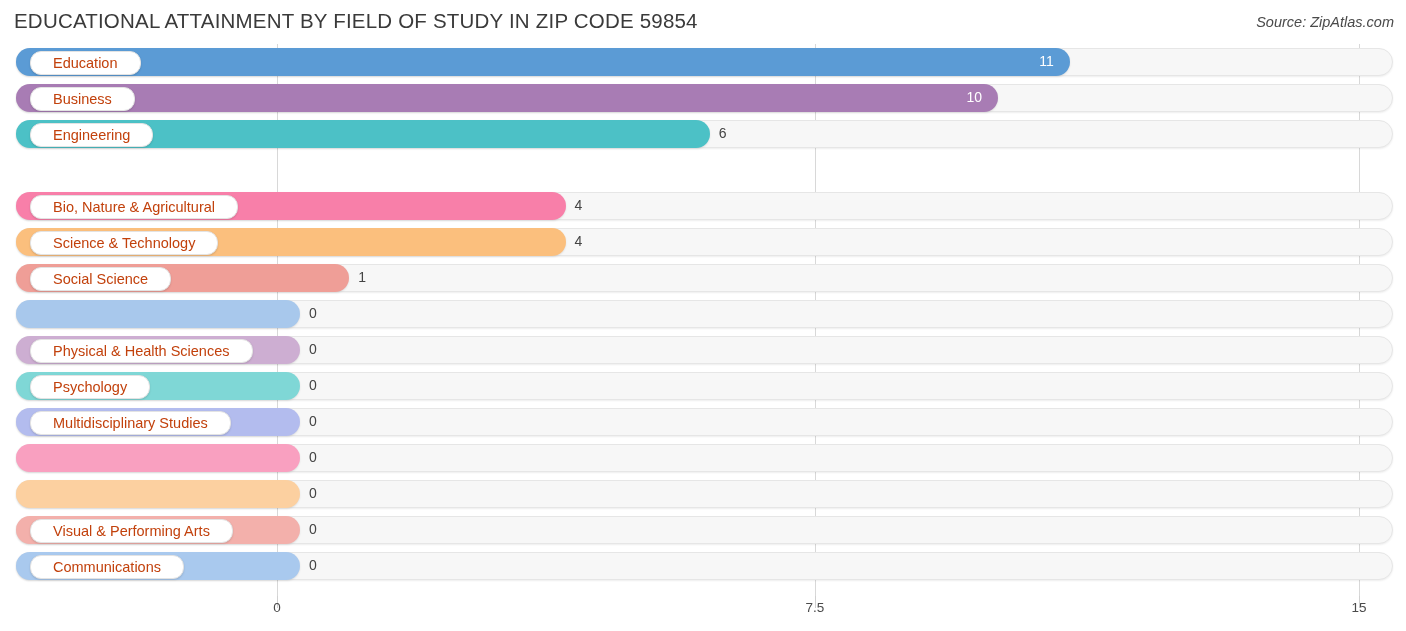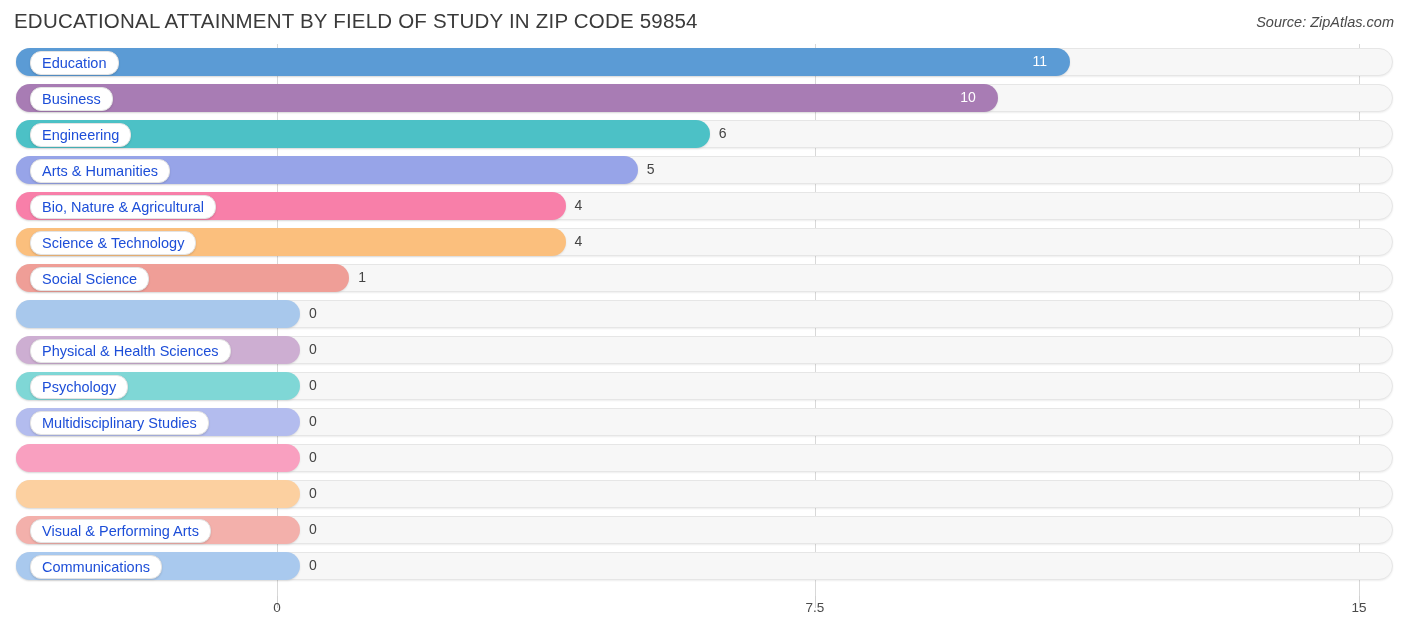--- a/index.html
+++ b/index.html
@@ -49,39 +49,39 @@
   .bar{
     position:absolute;left:16px;top:4px;
     height:28px;border-radius:14px;
     box-shadow:0 1px 2px rgba(0,0,0,.10);
   }
 
   
   .label-pill{
     position:absolute;left:30px;top:7px;
     height:22px;line-height:22px;
-    padding:0 11px;
+    padding:0 22px;
     background:#ffffff;
     border:1px solid #e3e3e3;
     border-radius:11px;
-    font-size:14.5px;color:#1d4ed8;
+    font-size:14.5px;color:#c2410c;
     white-space:nowrap;
     box-shadow:0 1px 2px rgba(0,0,0,.13);
   }
 
   
   .value-out{
     position:absolute;top:9px;
     font-size:14px;color:#444;white-space:nowrap;
   }
   
   .value-in{
     position:absolute;top:9px;
     font-size:14px;color:#ffffff;white-space:nowrap;
-    text-align:left;
+    text-align:center;
   }
 
   
   .axis{position:absolute;left:0;top:596px;width:1406px;height:35px;}
   .tick-label{
     position:absolute;top:4px;
     font-size:13.5px;color:#4a4a4a;
     transform:translateX(-50%);
     white-space:nowrap;
   }
@@ -115,26 +115,20 @@
           <div class="bar" style="width: 982.333px; background: rgb(168, 124, 180);"></div>
           <div class="label-pill">Business</div>
           <div class="value-in" style="left: 960.333px; width: 28px;">10</div>
         </div>
         <div class="row" style="top: 72px;">
           <div class="track"></div>
           <div class="bar" style="width: 693.8px; background: rgb(76, 193, 198);"></div>
           <div class="label-pill">Engineering</div>
           <div class="value-out" style="left: 718.8px;">6</div>
         </div>
-        <div class="row" style="top: 108px;">
-          <div class="track"></div>
-          <div class="bar" style="width: 621.667px; background: rgb(151, 164, 232);"></div>
-          <div class="label-pill">Arts &amp; Humanities</div>
-          <div class="value-out" style="left: 646.667px;">5</div>
-        </div>
         <div class="row" style="top: 144px;">
           <div class="track"></div>
           <div class="bar" style="width: 549.533px; background: rgb(248, 127, 169);"></div>
           <div class="label-pill">Bio, Nature &amp; Agricultural</div>
           <div class="value-out" style="left: 574.533px;">4</div>
         </div>
         <div class="row" style="top: 180px;">
           <div class="track"></div>
           <div class="bar" style="width: 549.533px; background: rgb(251, 191, 125);"></div>
           <div class="label-pill">Science &amp; Technology</div>

